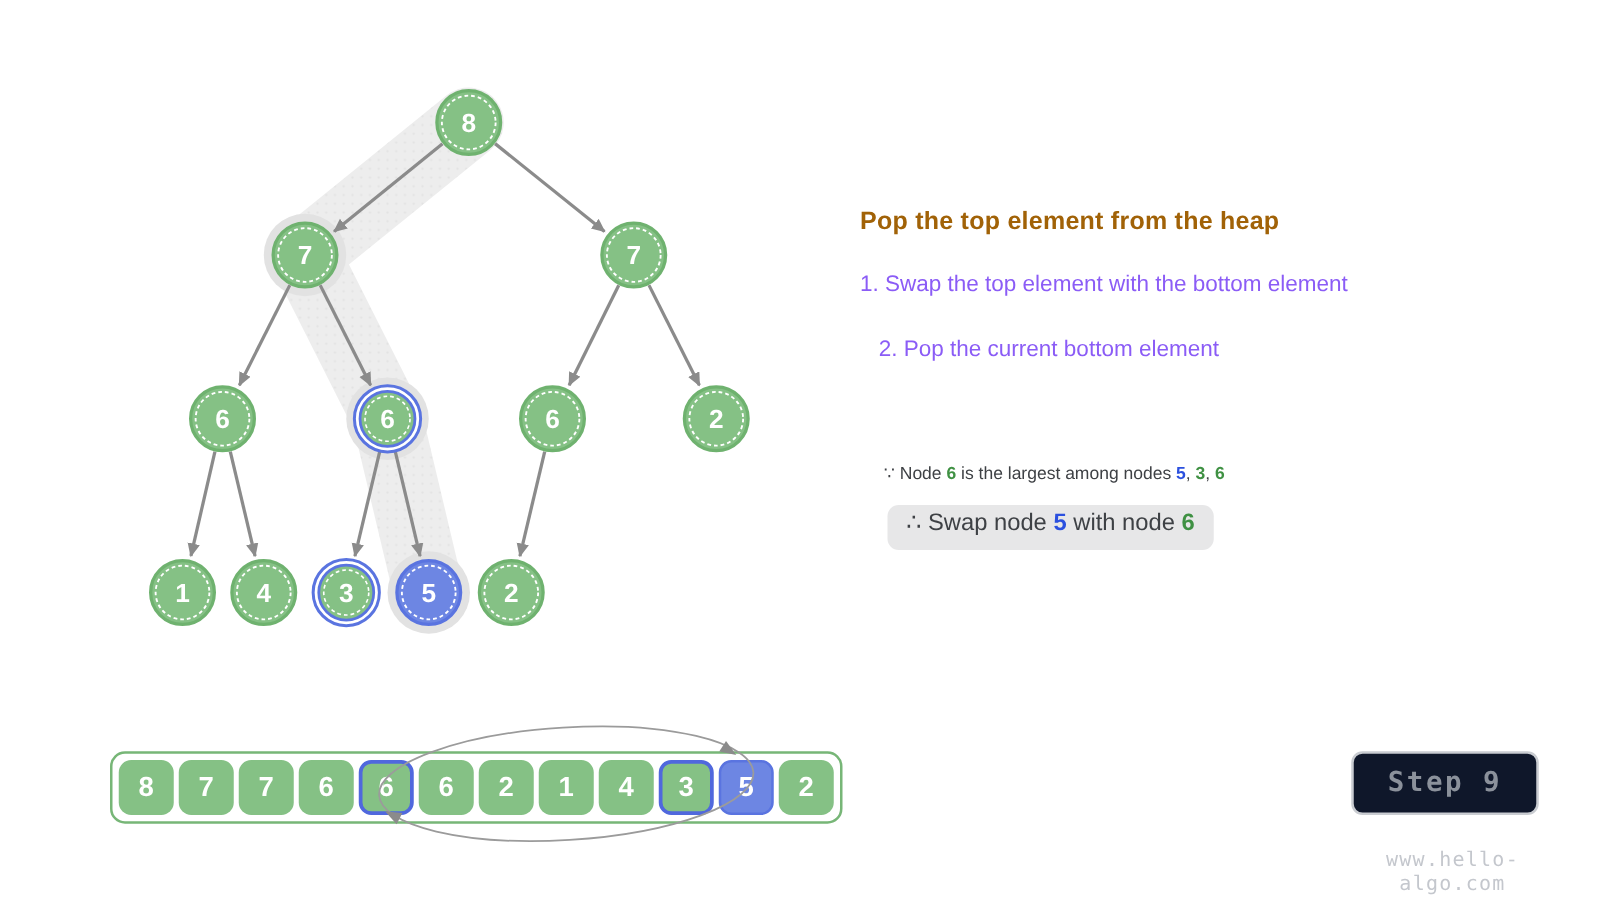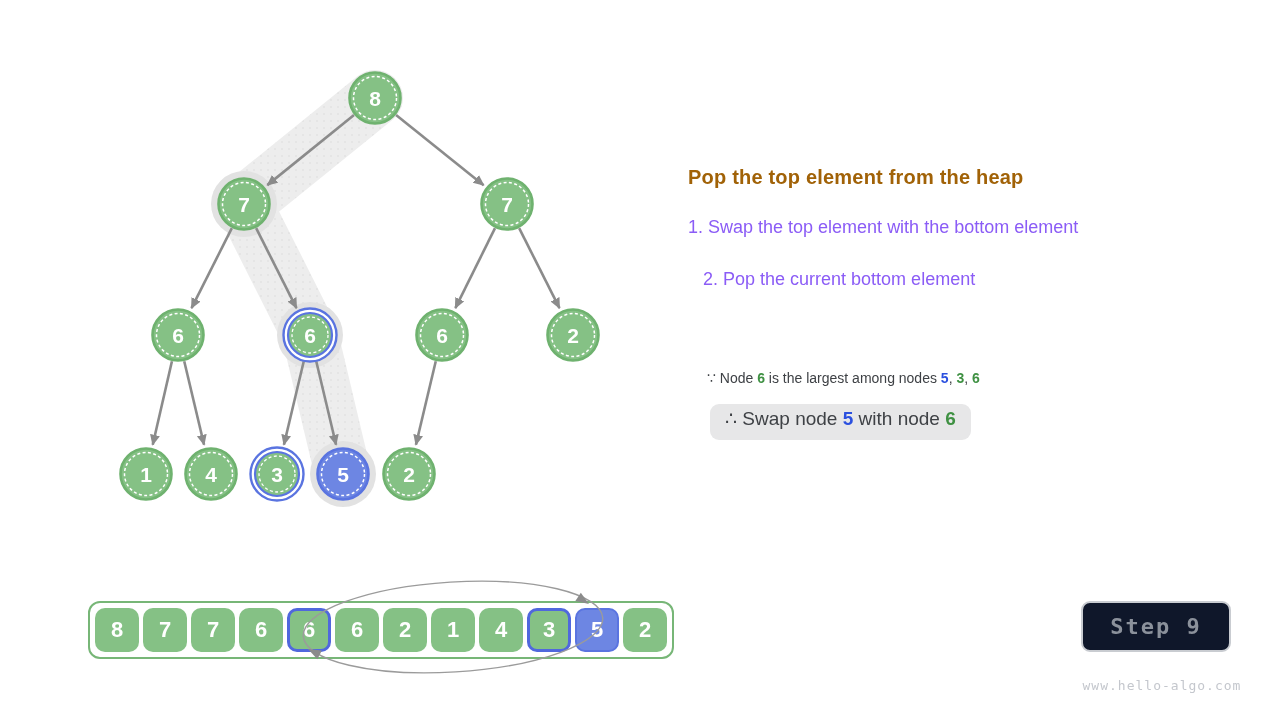--- a/index.html
+++ b/index.html
@@ -35,21 +35,21 @@
   #swap-svg { position: absolute; left: 280px; top: 565px; z-index: 3; pointer-events: none; }
 
   
   .step-badge { position: absolute; left: 1081px; top: 601px; width: 150px; height: 51px;
                 border: 2px solid #c9ccd1; border-radius: 9px; background: #0f172a;
                 display: flex; align-items: center; justify-content: center;
                 font-family: "DejaVu Sans Mono","Liberation Mono",monospace;
                 font-size: 22px; font-weight: 700; color: #8b919b; letter-spacing: 2px; }
   .site-footer { position: absolute; left: 1070px; top: 678px; width: 184px; text-align: center;
                  font-family: "DejaVu Sans Mono","Liberation Mono",monospace;
-                 font-size: 13px; color: #c4c7cd; letter-spacing: 1px; }
+                 font-size: 16px; color: #c4c7cd; letter-spacing: 1px; }
 </style>
 </head>
 <body>
 
 <div id="canvas">
 
   <svg id="tree-svg" width="1280" height="720" viewBox="0 0 1280 720">
     <defs>
       <marker id="arrowhead" markerUnits="userSpaceOnUse" markerWidth="13" markerHeight="11" refX="10" refY="5" orient="auto">
         <path d="M0,0 L11,5 L0,10 Z" fill="#8b8b8b"></path>

